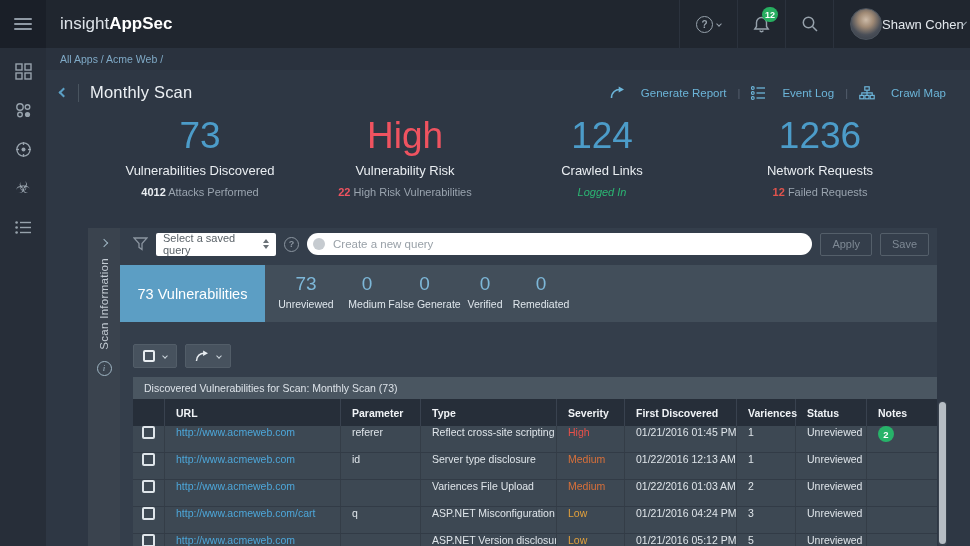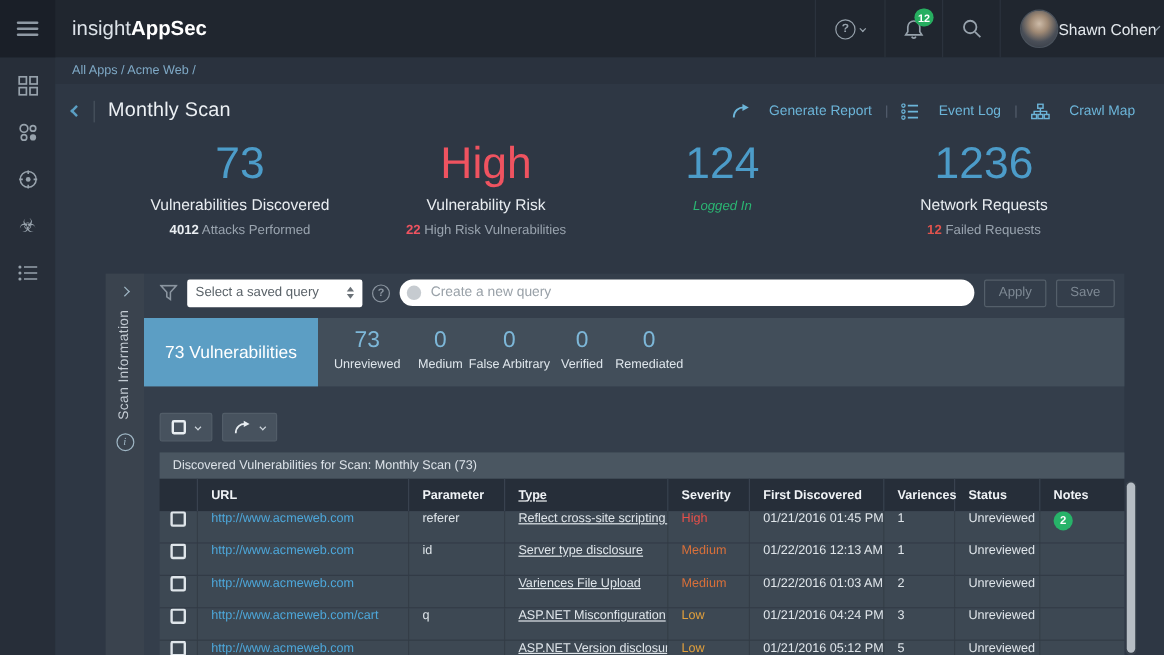--- a/index.html
+++ b/index.html
@@ -61,21 +61,21 @@
   .scaninfo { position:absolute; left:88px; top:228px; width:32px; bottom:0; background:#3a434e; display:flex; flex-direction:column; align-items:center; padding-top:12px; cursor:pointer; }
   .scaninfo .chev { color:#9fb6c4; }
   .scaninfo-label { writing-mode:vertical-rl; transform:rotate(180deg); color:#c3cbd3; font-size:11.5px; letter-spacing:.3px; margin-top:12px; white-space:nowrap; }
   .info-circle { margin-top:11px; width:15px; height:15px; border:1px solid #9fb6c4; border-radius:50%; color:#9fb6c4; font-size:9px; display:flex; align-items:center; justify-content:center; font-family:"Liberation Serif", serif; font-style:italic; }
 
   
   .panel { position:absolute; left:120px; top:228px; width:817px; bottom:0; background:#343e4b; }
 
   .querybar { height:32px; display:flex; align-items:center; padding:0 8px 0 13px; gap:8px; }
   .funnel { color:#8b95a0; cursor:pointer; display:flex; }
-  .select-box { width:146px; height:23px; background:#fff; border-radius:2px; display:flex; align-items:center; padding:0 7px; font-size:11px; color:#5a6268; cursor:pointer; flex:none; }
+  .select-box { width:120px; height:23px; background:#fff; border-radius:2px; display:flex; align-items:center; padding:0 7px; font-size:11px; color:#5a6268; cursor:pointer; flex:none; }
   .spinner { margin-left:auto; display:flex; flex-direction:column; gap:2px; }
   .spin-up { width:0; height:0; border-left:3.5px solid transparent; border-right:3.5px solid transparent; border-bottom:4.5px solid #6a7177; }
   .spin-down { width:0; height:0; border-left:3.5px solid transparent; border-right:3.5px solid transparent; border-top:4.5px solid #6a7177; }
   .q-help { width:15px; height:15px; border:1.5px solid #8b95a0; border-radius:50%; color:#8b95a0; font-size:9px; font-weight:bold; display:flex; align-items:center; justify-content:center; cursor:pointer; flex:none; }
   .pill { flex:1; height:22px; background:#fff; border-radius:11px; display:flex; align-items:center; padding:0 5px 0 6px; gap:8px; }
   .pill-dot { width:12px; height:12px; border-radius:50%; background:#c6cbd0; flex:none; }
   .pill input { flex:1; border:none; outline:none; background:transparent; font-size:11.5px; color:#424a52; font-family:"Liberation Sans", sans-serif; }
   .pill input::placeholder { color:#99a1a8; }
   .qbtn { height:23px; padding:0 11px; background:transparent; border:1px solid #545f6a; border-radius:2px; color:#7e8994; font-size:11px; font-family:"Liberation Sans", sans-serif; cursor:pointer; flex:none; }
 
@@ -93,21 +93,21 @@
   .caption { margin:9px 0 0 13px; width:804px; height:22px; background:#4a5661; display:flex; align-items:center; padding-left:11px; font-size:10.5px; color:#dce2e8; }
 
   .table { margin-left:13px; width:804px; }
   .thead { height:27px; background:#262e39; display:flex; }
   .th { display:flex; align-items:center; padding-left:11px; font-size:10.5px; font-weight:bold; color:#f0f3f6; border-right:1px solid #39424f; cursor:pointer; }
   .th:last-child { border-right:none; }
   .trow { height:27px; background:#3d4853; border-bottom:1px solid #323b46; display:flex; }
   .td { display:flex; padding-left:11px; font-size:10.5px; color:#dfe5ea; border-right:1px solid rgba(0,0,0,.14); overflow:hidden; white-space:nowrap; }
   .td:last-child { border-right:none; }
   .c0 { width:32px; justify-content:center; padding-left:0; }
-  .c1 { width:176px; } .c2 { width:80px; } .c3 { width:136px;text-decoration:underline; } .c4 { width:68px; }
+  .c1 { width:176px; } .c2 { width:80px; } .c3 { width:136px; } .c4 { width:68px; }
   .c5 { width:112px; } .c6 { width:59px; } .c7 { width:71px; } .c8 { width:70px; }
   .row-cb { width:13px; height:13px; border:2px solid #dfe5ea; border-radius:2px; cursor:pointer; }
   .url-link { color:#4da7da; cursor:pointer; }
   .notes-badge { width:16px; height:16px; border-radius:50%; background:#27b369; color:#fff; font-size:9.5px; font-weight:bold; display:flex; align-items:center; justify-content:center; cursor:pointer; }
 
   .scrollbar { position:absolute; left:938px; top:401px; width:9px; bottom:0; background:#39424d; border-radius:4px; }
   .scroll-thumb { position:absolute; left:1px; right:1px; top:1px; bottom:2px; background:#b6bdc4; border-radius:4px; cursor:pointer; }
 </style>
 </head>
 <body>
@@ -245,20 +245,21 @@
       <div class="stat-label">Vulnerabilities Discovered</div>
       <div class="stat-sub"><b>4012</b><span> Attacks Performed</span></div>
     </div>
     <div class="stat" style="left:239px;">
       <div class="stat-value" style="color: rgb(239, 83, 96);">High</div>
       <div class="stat-label">Vulnerability Risk</div>
       <div class="stat-sub"><b style="color: rgb(239, 83, 96);">22</b><span> High Risk Vulnerabilities</span></div>
     </div>
     <div class="stat" style="left:436px;">
       <div class="stat-value" style="color: rgb(76, 156, 201);">124</div>
+      <div class="stat-label">Crawled Links</div>
       <div class="stat-sub"><b></b><span style="color: rgb(43, 182, 115); font-style: italic;">Logged In</span></div>
     </div>
     <div class="stat" style="left:654px;">
       <div class="stat-value" style="color: rgb(76, 156, 201);">1236</div>
       <div class="stat-label">Network Requests</div>
       <div class="stat-sub"><b style="color: rgb(224, 83, 77);">12</b><span> Failed Requests</span></div>
     </div>
   </section>
 
   <aside class="scaninfo">
@@ -296,21 +297,21 @@
       <div class="counter" style="width:82px;">
         <div class="counter-num">73</div>
         <div class="counter-label">Unreviewed</div>
       </div>
       <div class="counter" style="width:40px;">
         <div class="counter-num">0</div>
         <div class="counter-label">Medium</div>
       </div>
       <div class="counter" style="width:75px;">
         <div class="counter-num">0</div>
-        <div class="counter-label">False Arbitrary</div>
+        <div class="counter-label">False Generate</div>
       </div>
       <div class="counter" style="width:46px;">
         <div class="counter-num">0</div>
         <div class="counter-label">Verified</div>
       </div>
       <div class="counter" style="width:66px;">
         <div class="counter-num">0</div>
         <div class="counter-label">Remediated</div>
       </div>
     </div>

